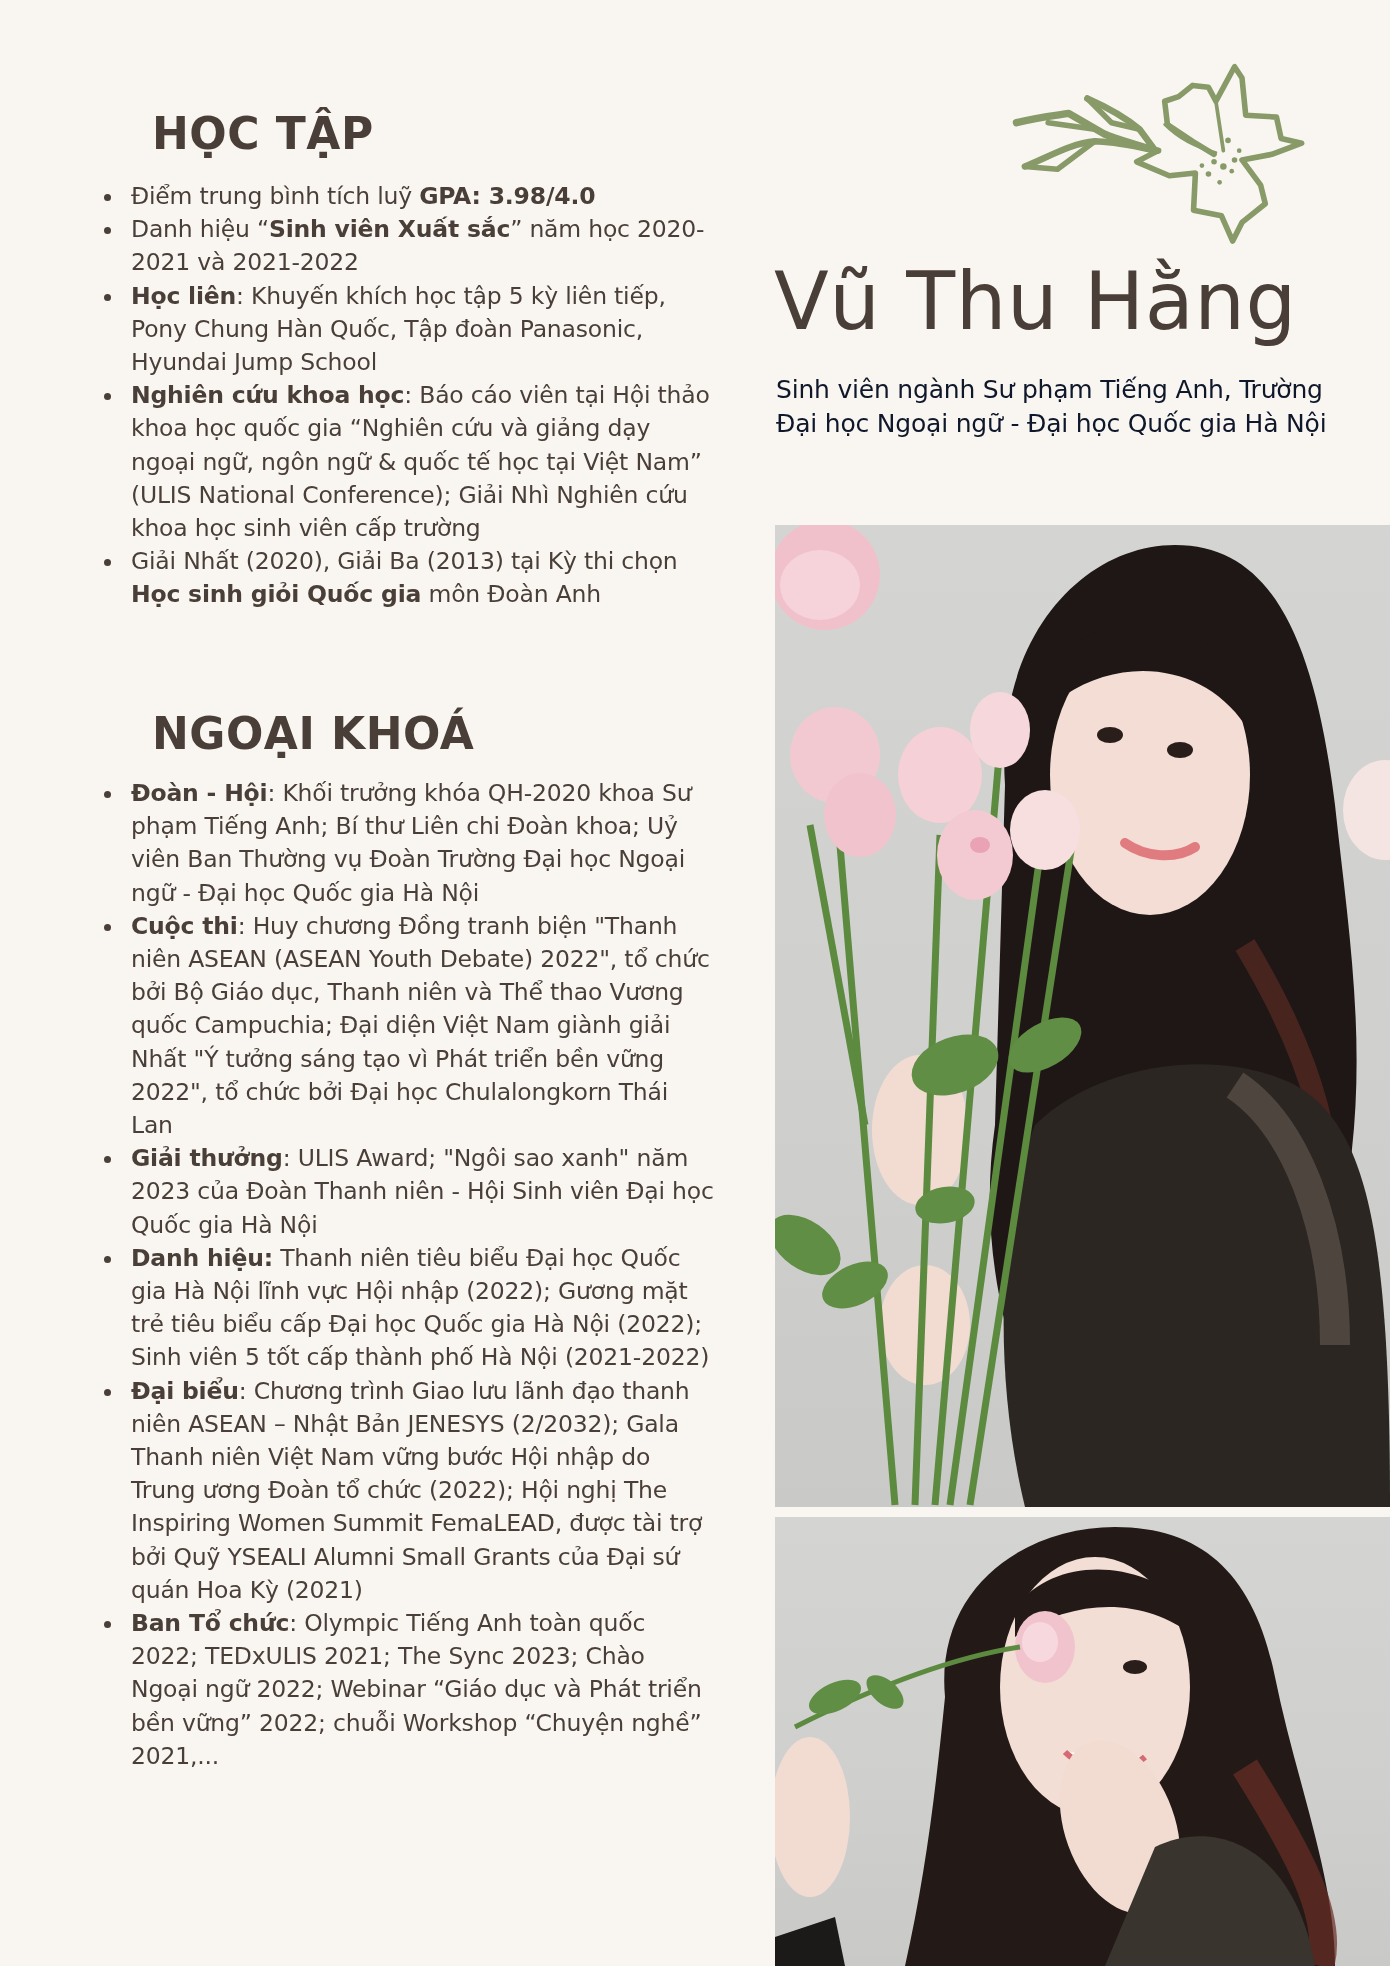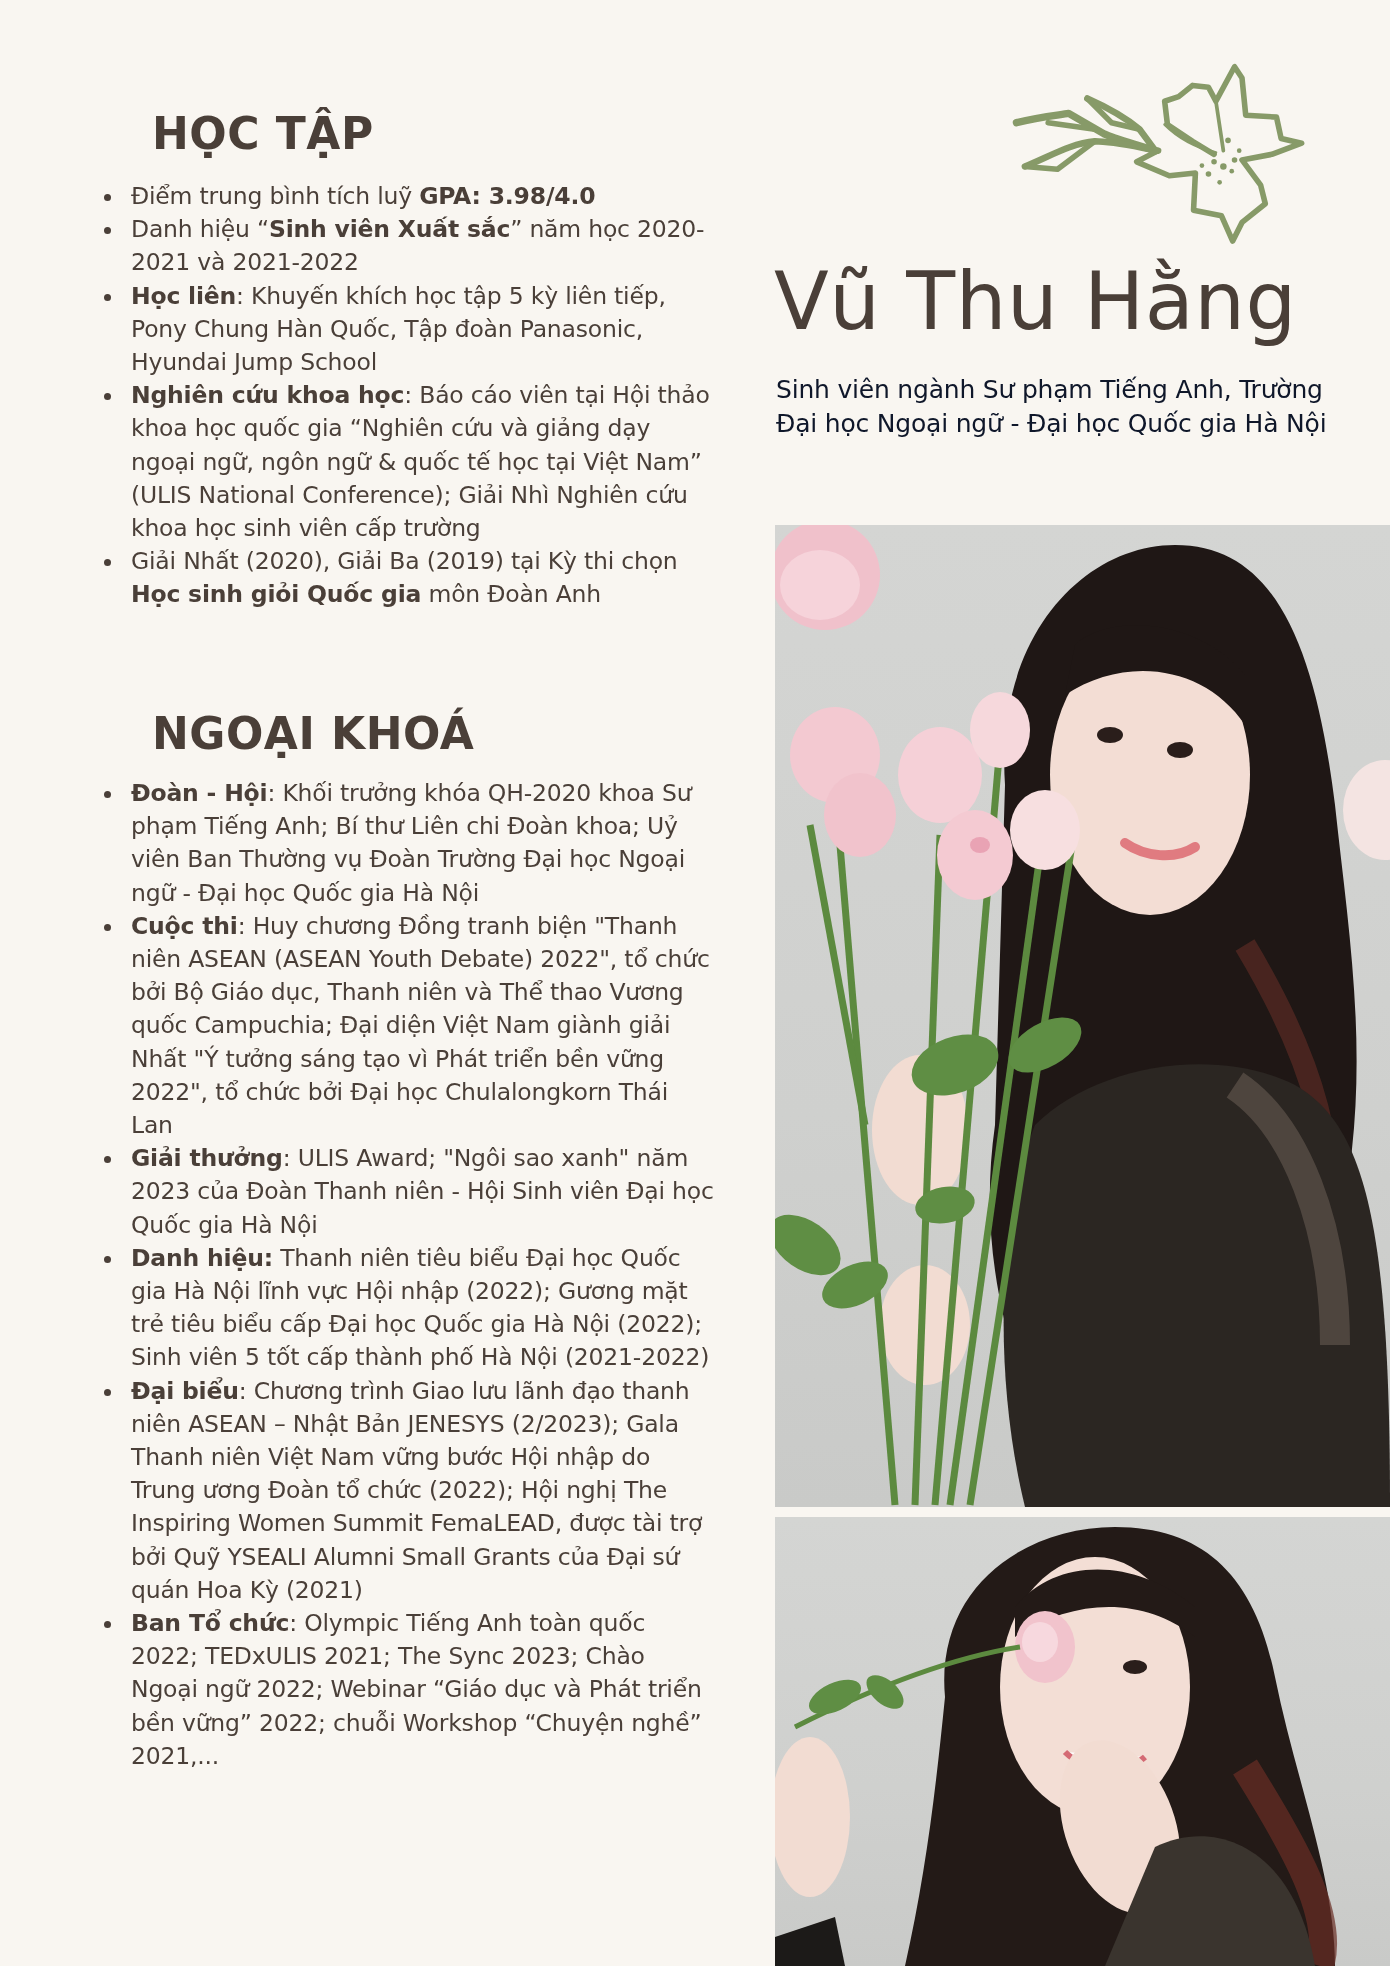--- a/index.html
+++ b/index.html
@@ -53,30 +53,30 @@
   </style>
 </head>
 <body>
 
 <h2 class="section-title" id="title-hoc-tap">HỌC TẬP</h2>
 <ul class="items" id="list-hoc-tap">
     <li><span>Điểm trung bình tích luỹ </span><b>GPA: 3.98/4.0</b></li>
     <li><span>Danh hiệu “</span><b>Sinh viên Xuất sắc</b><span>” năm học 2020-2021 và 2021-2022</span></li>
     <li><b>Học liên</b><span>: Khuyến khích học tập 5 kỳ liên tiếp, Pony Chung Hàn Quốc, Tập đoàn Panasonic, Hyundai Jump School</span></li>
     <li><b>Nghiên cứu khoa học</b><span>: Báo cáo viên tại Hội thảo khoa học quốc gia “Nghiên cứu và giảng dạy ngoại ngữ, ngôn ngữ &amp; quốc tế học tại Việt Nam” (ULIS National Conference); Giải Nhì Nghiên cứu khoa học sinh viên cấp trường</span></li>
-    <li><span>Giải Nhất (2020), Giải Ba (2019) tại Kỳ thi chọn </span><b>Học sinh giỏi Quốc gia</b><span> môn Đoàn Anh</span></li>
+    <li><span>Giải Nhất (2020), Giải Ba (2013) tại Kỳ thi chọn </span><b>Học sinh giỏi Quốc gia</b><span> môn Đoàn Anh</span></li>
   </ul>
 
 <h2 class="section-title" id="title-ngoai-khoa">NGOẠI KHOÁ</h2>
 <ul class="items" id="list-ngoai-khoa">
     <li><b>Đoàn - Hội</b><span>: Khối trưởng khóa QH-2020 khoa Sư phạm Tiếng Anh; Bí thư Liên chi Đoàn khoa; Uỷ viên Ban Thường vụ Đoàn Trường Đại học Ngoại ngữ - Đại học Quốc gia Hà Nội</span></li>
     <li><b>Cuộc thi</b><span>: Huy chương Đồng tranh biện "Thanh niên ASEAN (ASEAN Youth Debate) 2022", tổ chức bởi Bộ Giáo dục, Thanh niên và Thể thao Vương quốc Campuchia; Đại diện Việt Nam giành giải Nhất "Ý tưởng sáng tạo vì Phát triển bền vững 2022", tổ chức bởi Đại học Chulalongkorn Thái Lan</span></li>
     <li><b>Giải thưởng</b><span>: ULIS Award; "Ngôi sao xanh" năm 2023 của Đoàn Thanh niên - Hội Sinh viên Đại học Quốc gia Hà Nội</span></li>
     <li><b>Danh hiệu:</b><span> Thanh niên tiêu biểu Đại học Quốc gia Hà Nội lĩnh vực Hội nhập (2022); Gương mặt trẻ tiêu biểu cấp Đại học Quốc gia Hà Nội (2022); Sinh viên 5 tốt cấp thành phố Hà Nội (2021-2022)</span></li>
-    <li><b>Đại biểu</b><span>: Chương trình Giao lưu lãnh đạo thanh niên ASEAN – Nhật Bản JENESYS (2/2023); Gala Thanh niên Việt Nam vững bước Hội nhập do Trung ương Đoàn tổ chức (2022); Hội nghị The Inspiring Women Summit FemaLEAD, được tài trợ bởi Quỹ YSEALI Alumni Small Grants của Đại sứ quán Hoa Kỳ (2021)</span></li>
+    <li><b>Đại biểu</b><span>: Chương trình Giao lưu lãnh đạo thanh niên ASEAN – Nhật Bản JENESYS (2/2032); Gala Thanh niên Việt Nam vững bước Hội nhập do Trung ương Đoàn tổ chức (2022); Hội nghị The Inspiring Women Summit FemaLEAD, được tài trợ bởi Quỹ YSEALI Alumni Small Grants của Đại sứ quán Hoa Kỳ (2021)</span></li>
     <li><b>Ban Tổ chức</b><span>: Olympic Tiếng Anh toàn quốc 2022; TEDxULIS 2021;  The Sync 2023; Chào Ngoại ngữ 2022; Webinar “Giáo dục và Phát triển bền vững” 2022; chuỗi Workshop “Chuyện nghề” 2021,...</span></li>
   </ul>
 
 <div class="flower">
   <svg viewBox="0 0 340 220" width="320" height="205" fill="none" stroke="#879a68" stroke-width="6" stroke-linecap="round" stroke-linejoin="round">
 
     <path d="M16 78 C40 72, 60 70, 72 68 L 110 90 C 120 95, 140 100, 165 108" stroke-width="8"></path>
     <path d="M50 78 L 100 85 L 72 68"></path>
     <path d="M92 52 C 110 60, 130 70, 148 85 L 165 108" stroke-width="7"></path>
     <path d="M92 52 L 118 78 L 148 85"></path>

